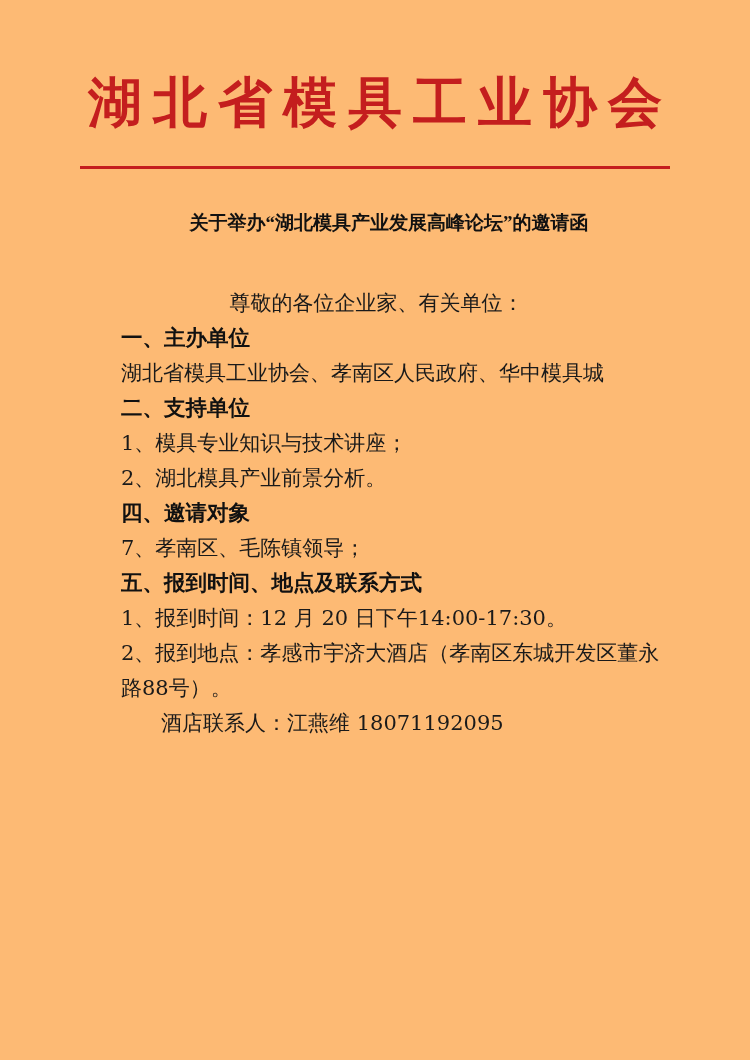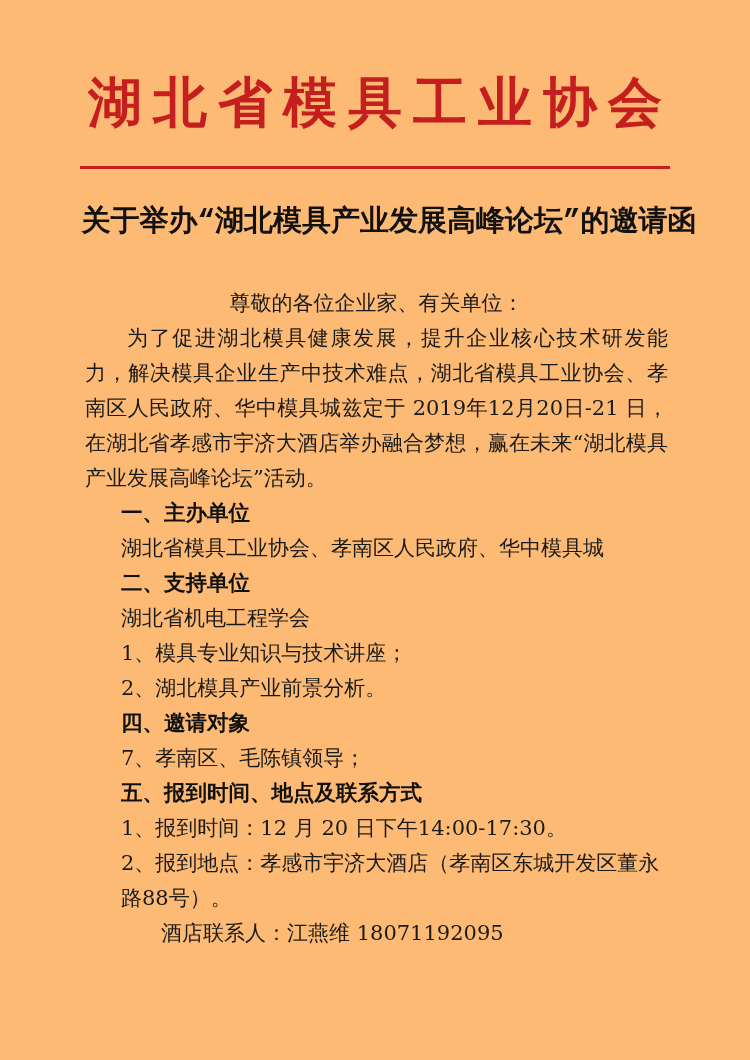--- a/index.html
+++ b/index.html
@@ -31,23 +31,23 @@
     white-space: nowrap;
   }
   .red-rule {
     width: 590px;
     height: 3px;
     margin: 34px auto 0 auto;
   }
   .subject {
     margin-top: 36px;
     text-align: center;
-    font-family: Liberation Mono, monospace;
+    font-family: Liberation Serif, serif;
     font-weight: bold;
-    font-size: 29px;
+    font-size: 19px;
     line-height: 35px;
     color: #111111;
     padding-left: 28px;
   }
   .body-text {
     margin-top: 46px;
     padding: 0 82px 0 85px;
     font-size: 21px;
     line-height: 35px;
   }
@@ -86,27 +86,25 @@
     <div class="org-title" style="color: rgb(196, 30, 30);">湖北省模具工业协会</div>
     <div class="red-rule" style="background: rgb(196, 30, 30);"></div>
   </div>
 
   <div class="subject">关于举办“湖北模具产业发展高峰论坛”的邀请函</div>
 
   <div class="body-text">
 
     <p class="salutation">尊敬的各位企业家、有关单位：</p>
 
-    <p class="para-intro">为了促进湖北模具健康发展，提升企业核心技术研发能力，解决模具企业生产中技术难点，湖北省模具工业协会、孝南区人民政府、华中模具城兹定于 2019年12月20日-21 日，在湖北省孝感市宇济大酒店举办融合梦想，赢在未来“湖北模具产业发展高峰论坛”活动。</p>
 
     <p class="sec-heading">一、主办单位</p>
     <p class="sec-item">湖北省模具工业协会、孝南区人民政府、华中模具城</p>
 
     <p class="sec-heading">二、支持单位</p>
-    <p class="sec-item">湖北省机电工程学会</p>
 
     <p class="sec-item">1、模具专业知识与技术讲座；</p>
     <p class="sec-item">2、湖北模具产业前景分析。</p>
 
     <p class="sec-heading">四、邀请对象</p>
     <p class="sec-item">7、孝南区、毛陈镇领导；</p>
 
     <p class="sec-heading">五、报到时间、地点及联系方式</p>
     <p class="sec-item">1、报到时间：12 月 20 日下午14:00-17:30。</p>
     <p class="sec-item">2、报到地点：孝感市宇济大酒店（孝南区东城开发区董永路88号）。</p>

